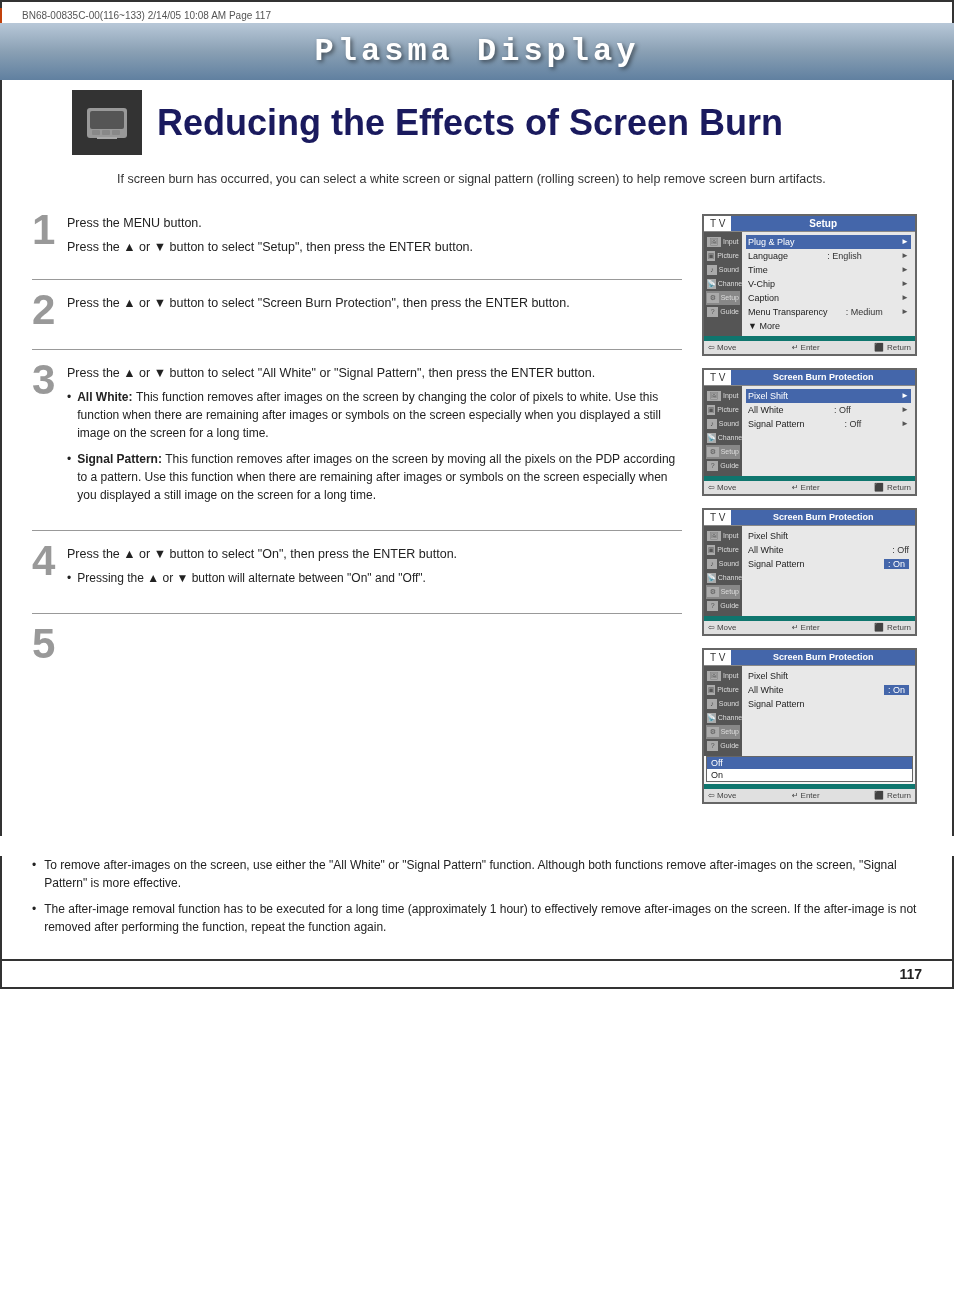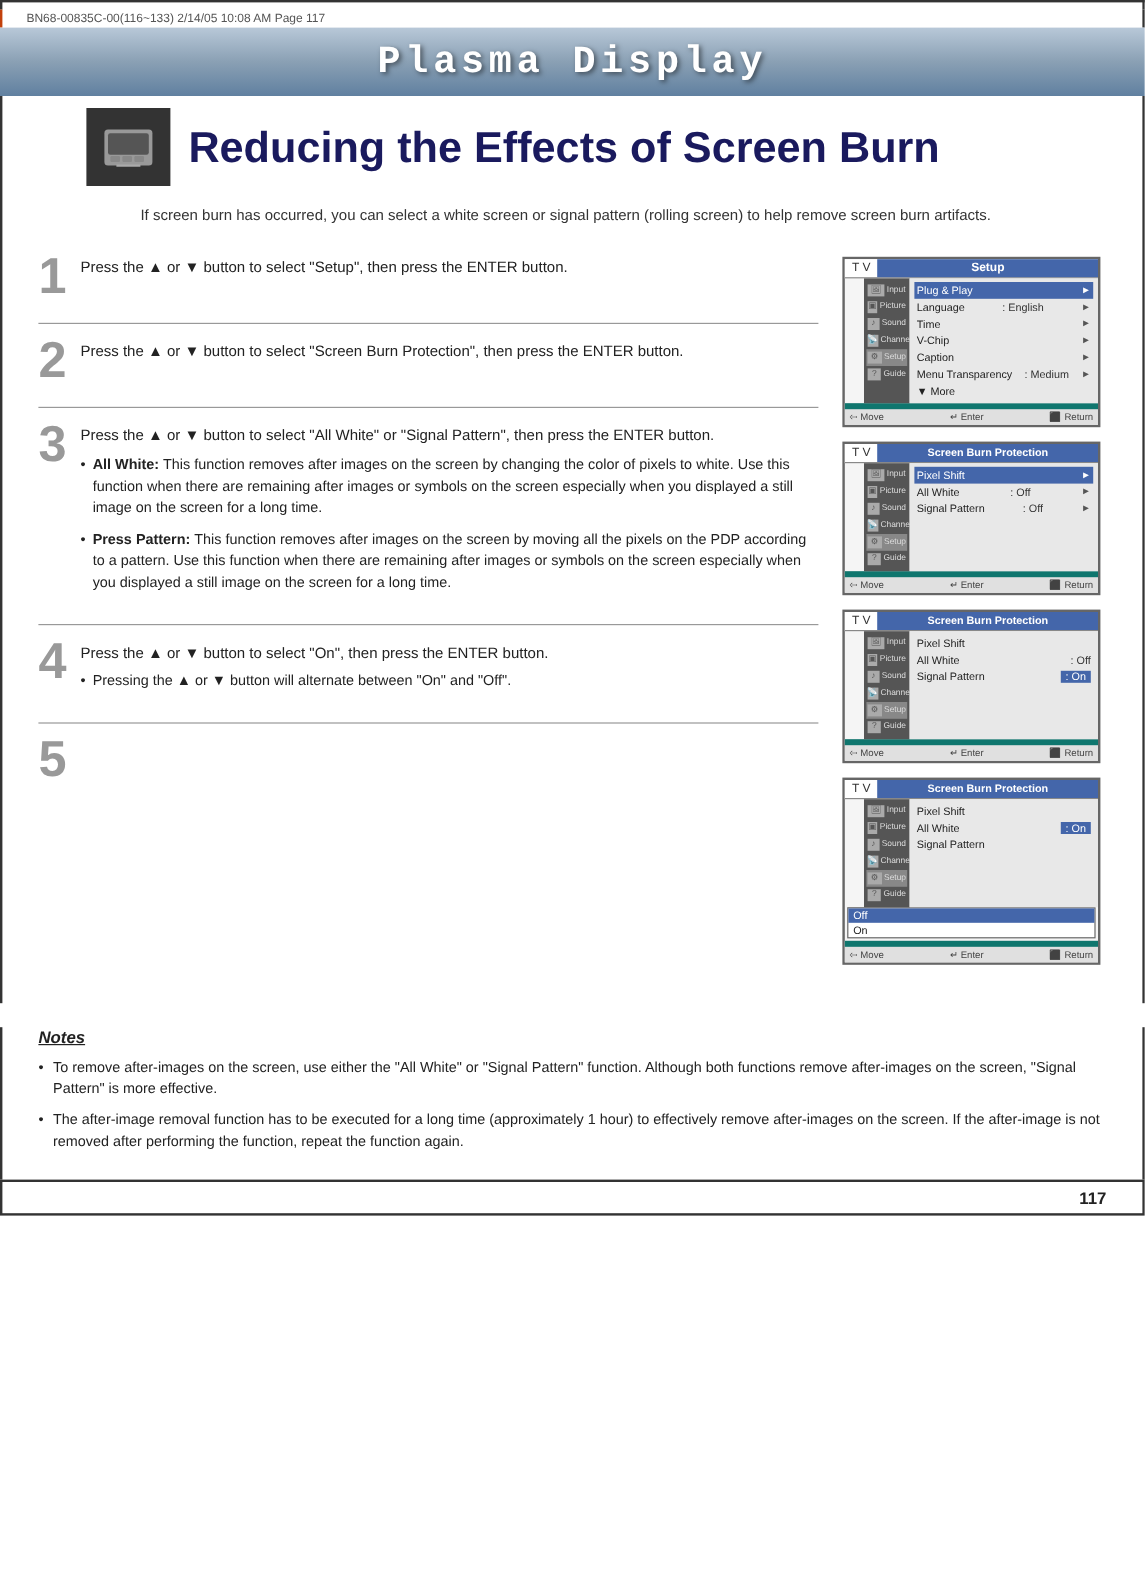--- a/index.html
+++ b/index.html
@@ -171,21 +171,20 @@
       text-align: center;
       padding: 2px 4px;
       font-weight: bold;
       font-size: 10px;
     }
     .tv-header-center.setup { background: #4466aa; color: #fff; }
     .tv-header-center.sbp { background: #4466aa; color: #fff; font-size: 9px; }
 
     .tv-body {
       display: flex;
-      margin-left: 16px;
     }
     .tv-sidebar {
       width: 38px;
       background: #555;
       padding: 3px 2px;
     }
     .tv-sidebar-item {
       display: flex;
       align-items: center;
       padding: 2px 1px;
@@ -321,20 +320,21 @@
   </div>
 
   <div class="intro-text">If screen burn has occurred, you can select a white screen or signal pattern (rolling screen) to help remove screen burn artifacts.</div>
 
   <div class="steps-area">
     <div class="steps-left">
 
       <div class="step">
         <div class="step-number">1</div>
         <div class="step-content">
+          <p>Press the MENU button.</p>
           <p>Press the ▲ or ▼ button to select "Setup", then press the ENTER button.</p>
         </div>
       </div>
       <div class="step-divider"></div>
 
       <div class="step">
         <div class="step-number">2</div>
         <div class="step-content">
           <p>Press the ▲ or ▼ button to select "Screen Burn Protection", then press the ENTER button.</p>
         </div>
@@ -347,21 +347,21 @@
           <p>Press the ▲ or ▼ button to select "All White" or "Signal Pattern", then press the ENTER button.</p>
           <div class="bullet-item">
             <span class="bullet-dot">•</span>
             <span class="bullet-text">
               <span class="label">All White: </span>This function removes after images on the screen by changing the color of pixels to white. Use this function when there are remaining after images or symbols on the screen especially when you displayed a still image on the screen for a long time.
             </span>
           </div>
           <div class="bullet-item">
             <span class="bullet-dot">•</span>
             <span class="bullet-text">
-              <span class="label">Press Pattern: </span>This function removes after images on the screen by moving all the pixels on the PDP according to a pattern. Use this function when there are remaining after images or symbols on the screen especially when you displayed a still image on the screen for a long time.
+              <span class="label">Signal Pattern: </span>This function removes after images on the screen by moving all the pixels on the PDP according to a pattern. Use this function when there are remaining after images or symbols on the screen especially when you displayed a still image on the screen for a long time.
             </span>
           </div>
         </div>
       </div>
       <div class="step-divider"></div>
 
       <div class="step">
         <div class="step-number">4</div>
         <div class="step-content">
           <p>Press the ▲ or ▼ button to select "On", then press the ENTER button.</p>
@@ -616,21 +616,20 @@
           <span>↵ Enter</span>
           <span>⬛ Return</span>
         </div>
       </div>
 
     </div>
   </div>
 </div>
 
 <div class="notes-section">
-  <div class="notes-title">Notes</div>
   <div class="notes-item">
     <span class="notes-bullet">•</span>
     <span>To remove after-images on the screen, use either the "All White" or "Signal Pattern" function. Although both functions remove after-images on the screen, "Signal Pattern" is more effective.</span>
   </div>
   <div class="notes-item">
     <span class="notes-bullet">•</span>
     <span>The after-image removal function has to be executed for a long time (approximately 1 hour) to effectively remove after-images on the screen. If the after-image is not removed after performing the function, repeat the function again.</span>
   </div>
 </div>
 

